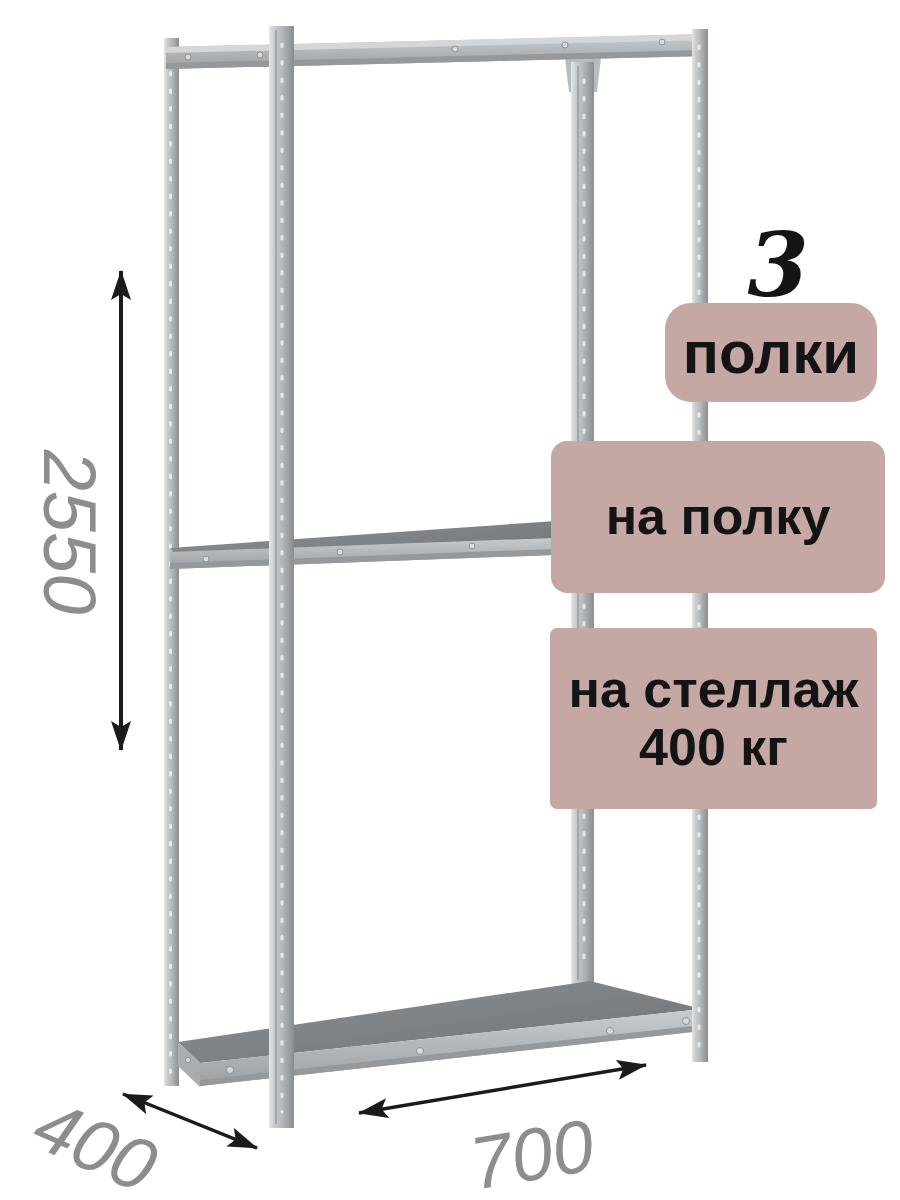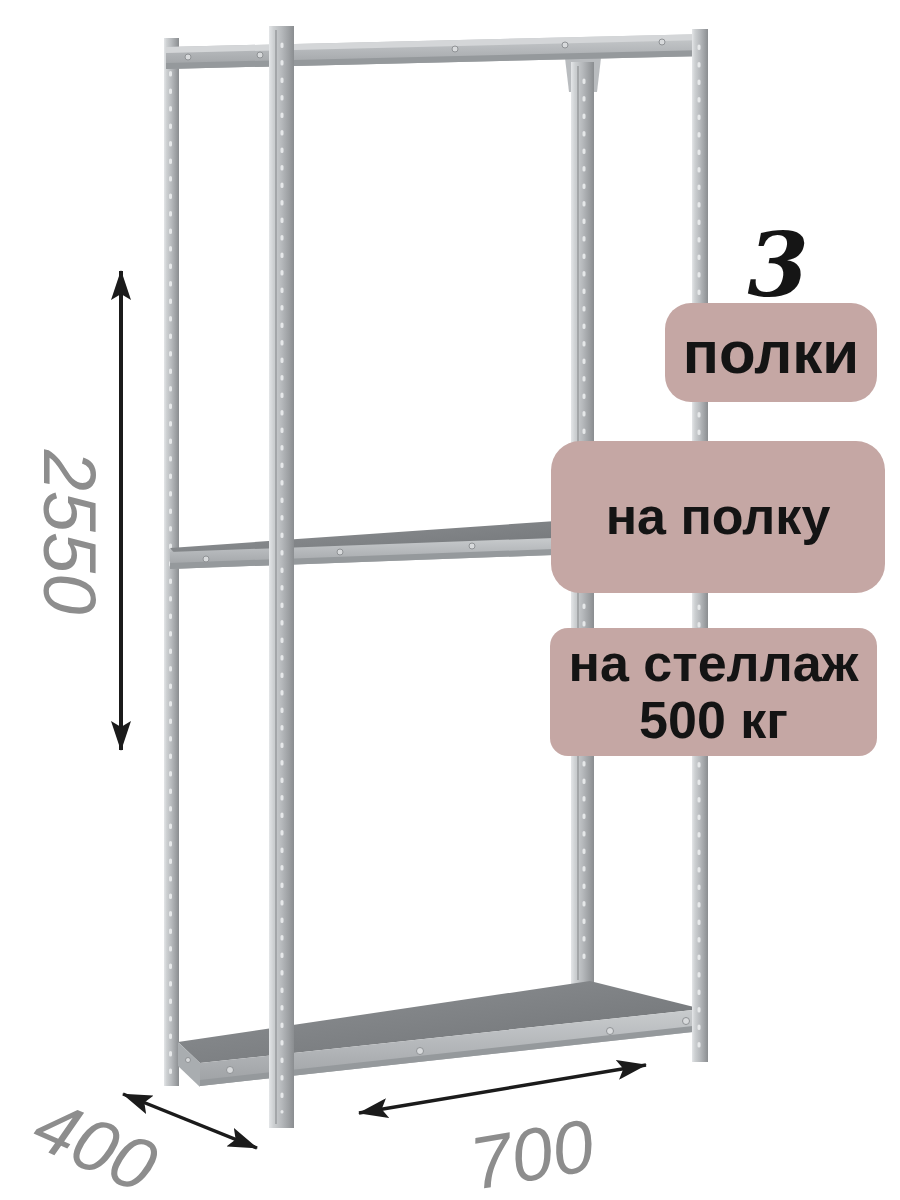--- a/index.html
+++ b/index.html
@@ -25,22 +25,22 @@
     font-size:88px;color:var(--count_text,#151515);line-height:1;
   }
   
   .badge{
     position:absolute;background:var(--badge_bg,#c5a7a4);
     color:var(--badge_text,#141414);font-weight:bold;
     display:flex;flex-direction:column;align-items:center;justify-content:center;
     text-align:center;line-height:1.1;
   }
   .badge-1{left:665px;top:303px;width:212px;height:99px;border-radius:26px;font-size:60px;}
-  .badge-2{left:551px;top:441px;width:334px;height:152px;border-radius:29px;font-size:52px;}
-  .badge-3{left:550px;top:628px;width:327px;height:128px;border-radius:18px;font-size:52px;}
+  .badge-2{left:551px;top:441px;width:334px;height:152px;border-radius:16px;font-size:52px;}
+  .badge-3{left:550px;top:628px;width:327px;height:181px;border-radius:7px;font-size:52px;}
 </style>
 </head>
 <body>
 
 <div id="canvas">
 
   <svg id="rack-svg" width="900" height="1200" viewBox="0 0 900 1200">
     <defs>
       <linearGradient id="postGrad" x1="0" y1="0" x2="1" y2="0">
         <stop offset="0" stop-color="#e4e6e8"></stop>
@@ -138,16 +138,16 @@
   <div class="badge badge-1">
     <span>полки</span>
   </div>
 
   <div class="badge badge-2">
     <span>на полку</span>
   </div>
 
   <div class="badge badge-3">
     <span>на стеллаж</span>
-    <span>500 кг</span>
+    <span>400 кг</span>
   </div>
 
 </div>
 
 </body></html>

